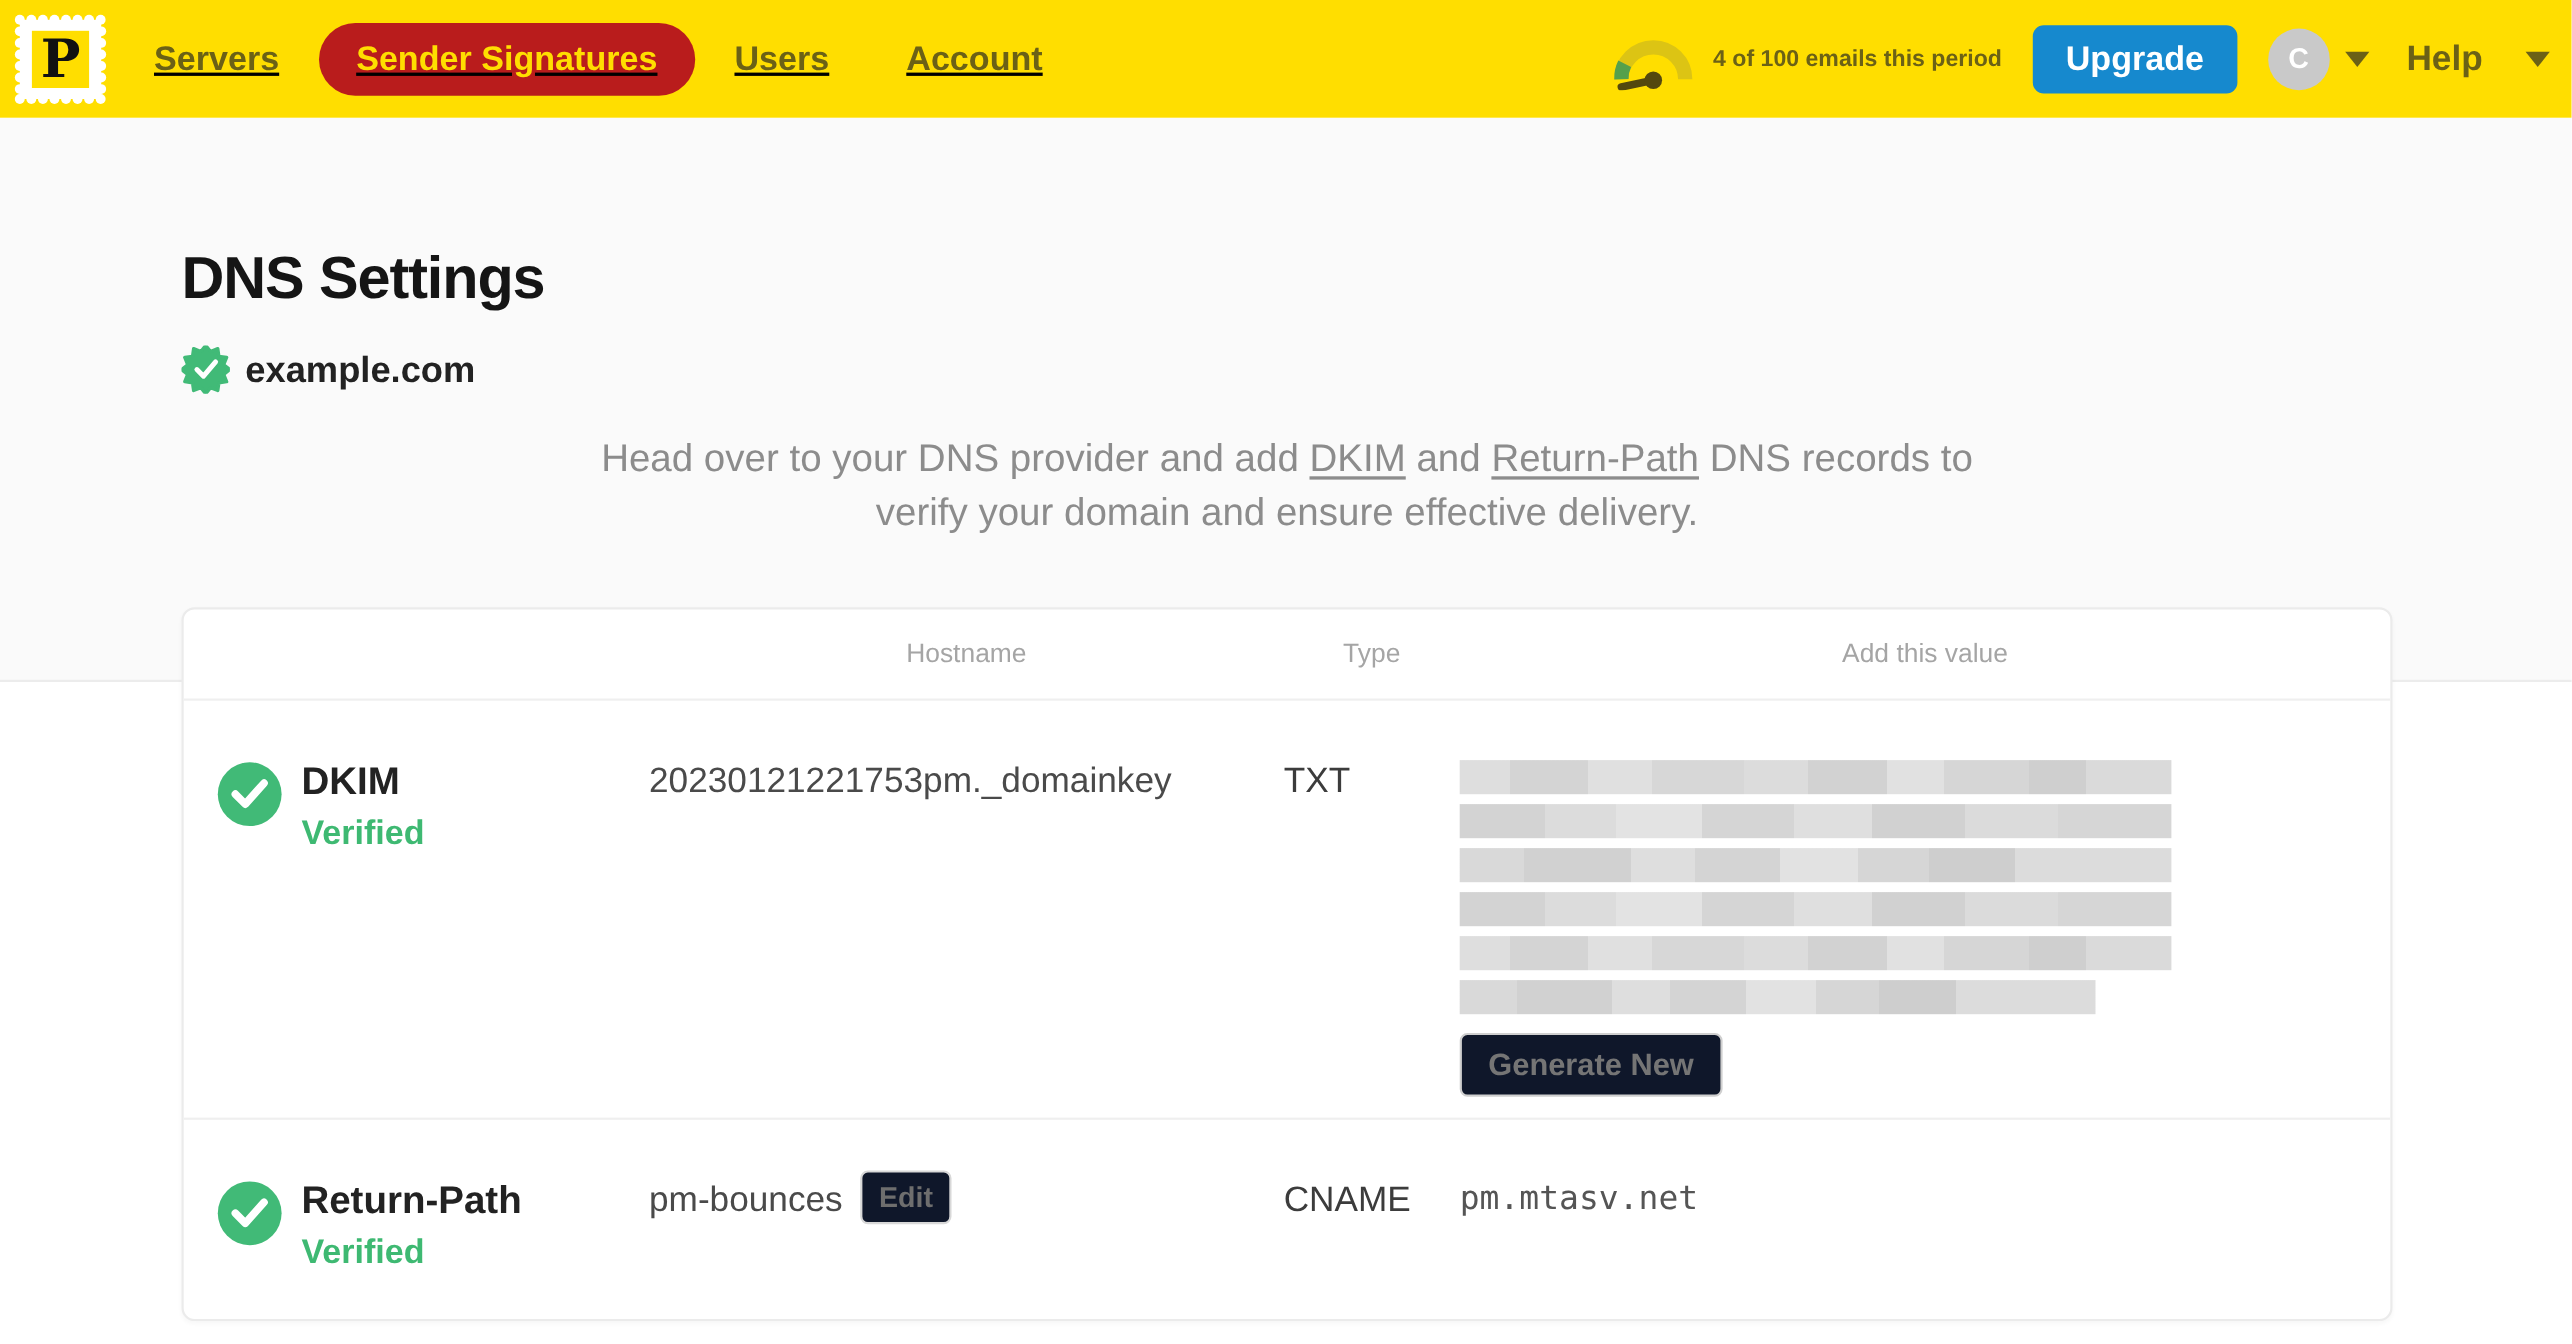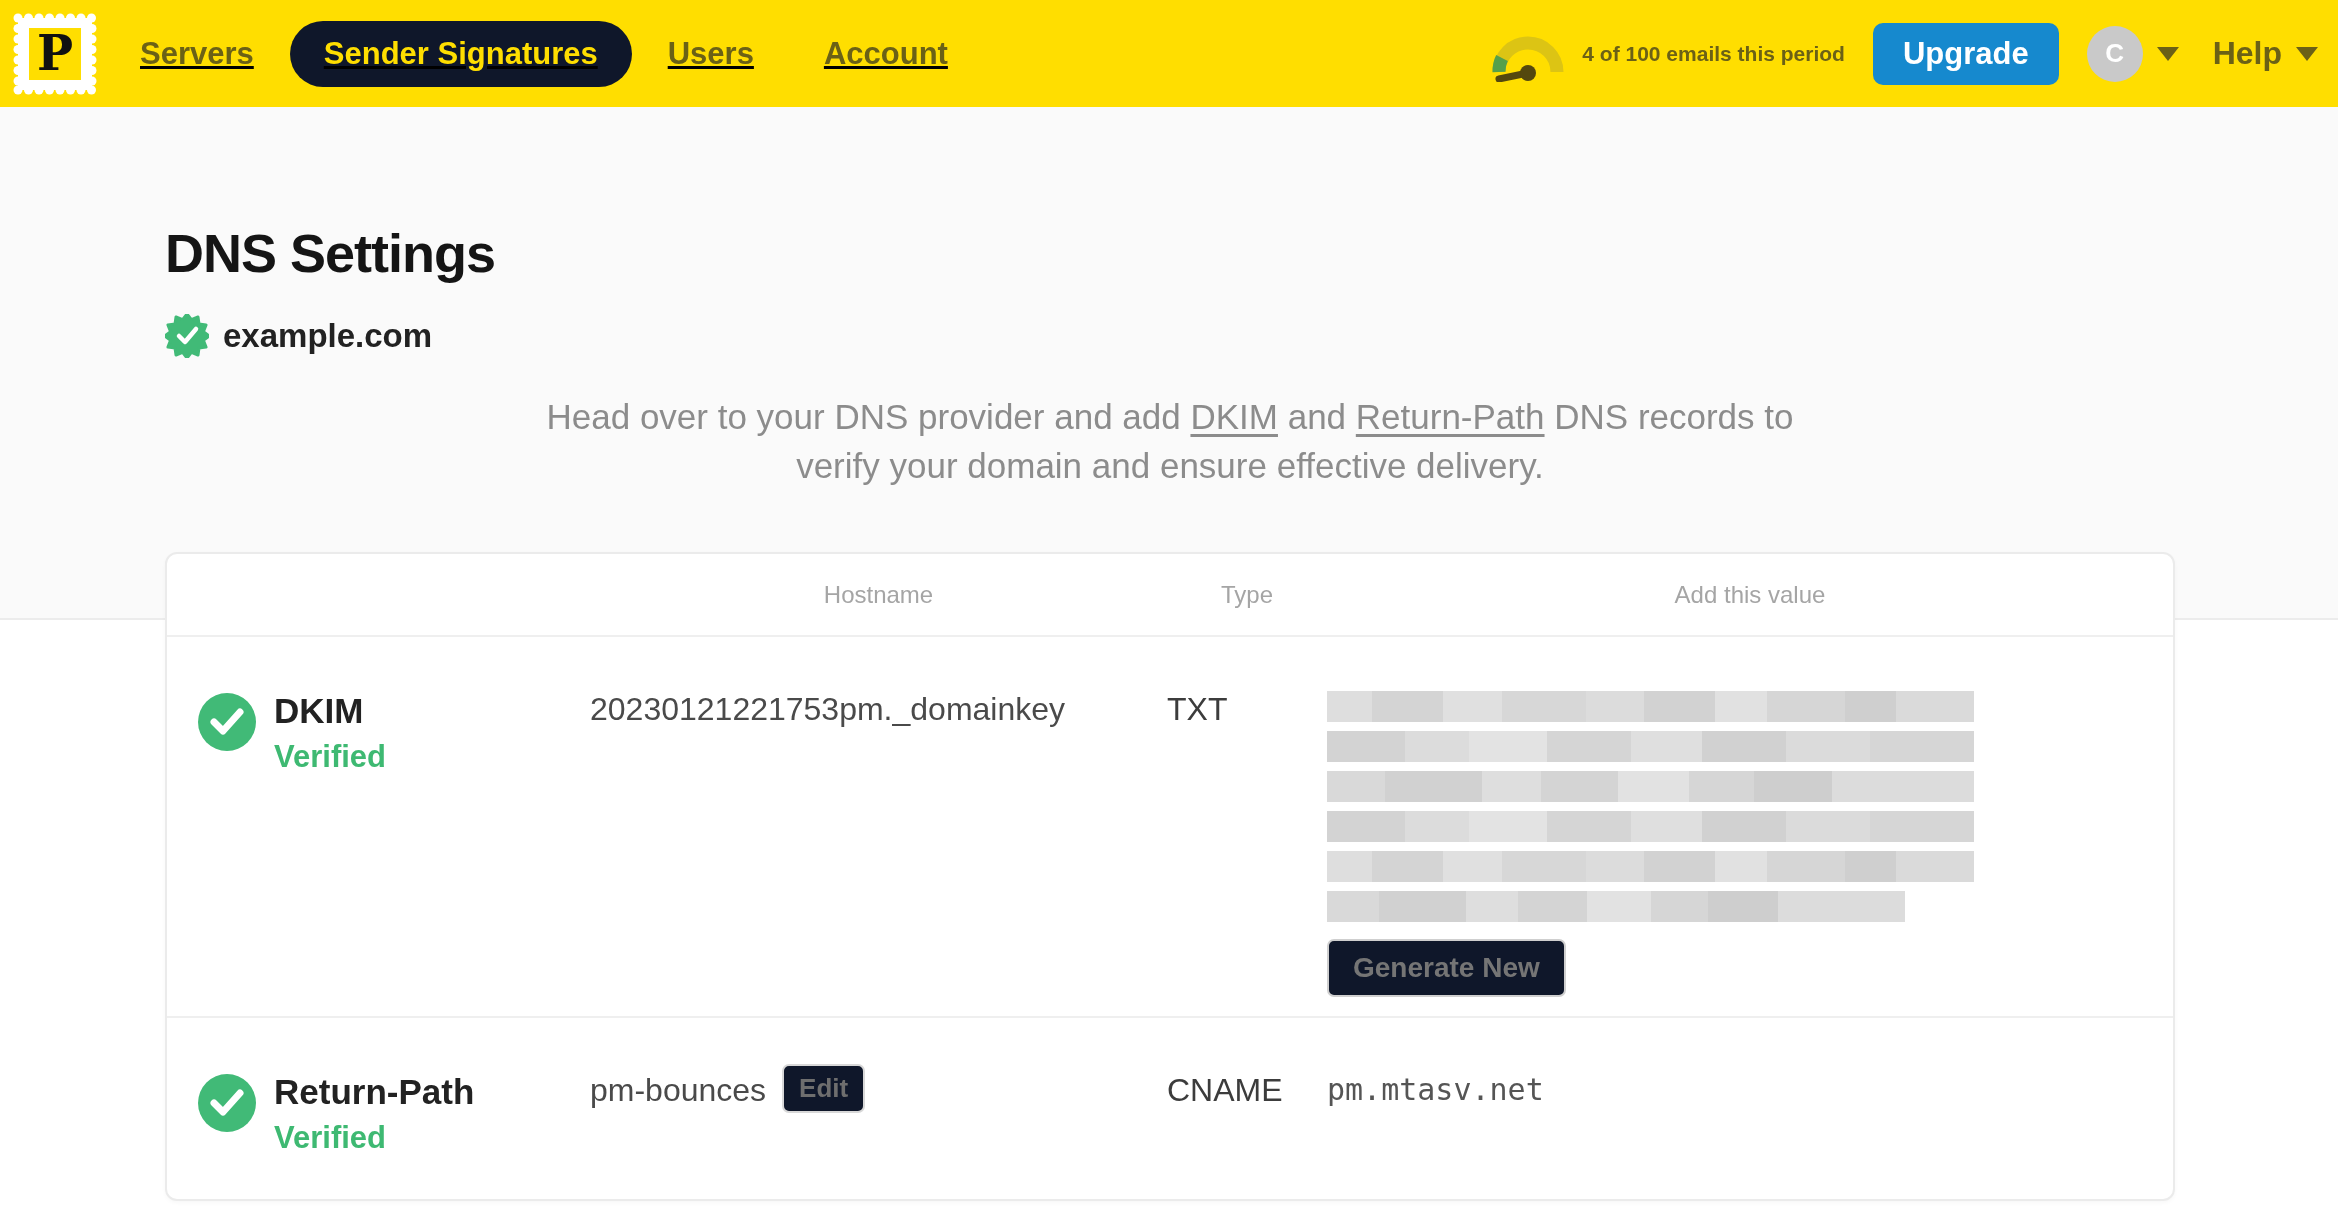--- a/index.html
+++ b/index.html
@@ -6,33 +6,33 @@
   body { font-family:"Liberation Sans","DejaVu Sans",sans-serif; background:#fff; }
   .page { position:relative; width:2338px; height:1222px; background:#fff; overflow:hidden; }
 
   
   .navbar { position:relative; z-index:2; display:flex; align-items:center; height:107px;
             background:#FFDE00; padding:0 20px 0 10px; }
   .logo { flex:0 0 auto; width:90px; height:88px; margin-right:6px; cursor:pointer; }
   .nav-items { display:flex; align-items:center; gap:2px;text-decoration:underline; }
   .nav-item { display:flex; align-items:center; height:66px; padding:0 34px; border-radius:40px;
               font-size:31px; font-weight:700; color:#6B6116; cursor:pointer; white-space:nowrap; }
-  .nav-item.active { background:#0f172a; color:#FFDE00; }
+  .nav-item.active { background:#b91c1c; color:#FFDE00; }
   .nav-right { margin-left:auto; display:flex; align-items:center; }
   .usage { display:flex; align-items:center; cursor:pointer; }
   .usage-text { font-size:21px; font-weight:700; color:#6B6116; margin-left:14px; white-space:nowrap; }
   .btn-upgrade { margin-left:28px; height:62px; padding:0 30px; background:#1689CE; color:#fff;
                  border:none; border-radius:10px; font-size:31px; font-weight:700;
                  font-family:inherit; cursor:pointer; }
   .avatar-group { display:flex; align-items:center; margin-left:28px; cursor:pointer; }
   .avatar { width:56px; height:56px; border-radius:50%; background:#C9C9C9; color:#fff;
             display:flex; align-items:center; justify-content:center; font-size:26px; font-weight:700; }
   .caret { width:0; height:0; border-left:11px solid transparent; border-right:11px solid transparent;
            border-top:14px solid #6B6116; margin-left:14px; }
-  .help { display:flex; align-items:center; margin-left:34px; cursor:pointer; }
+  .help { display:flex; align-items:center; margin-left:34px; cursor:pointer;gap:25px; }
   .help-label { font-size:32px; font-weight:700; color:#6B6116; }
 
   
   .bg-band { position:absolute; left:0; right:0; top:107px; height:513px; background:#FAFAFA;
              border-bottom:2px solid #ECECEC; z-index:0; }
 
   
   .main { position:relative; z-index:1; width:2010px; margin:0 auto 0 165px; }
   .page-title { margin-top:115px; font-size:54px; font-weight:700; letter-spacing:-1px; color:#151515; }
   .domain-row { display:flex; align-items:center; margin-top:30px; }

